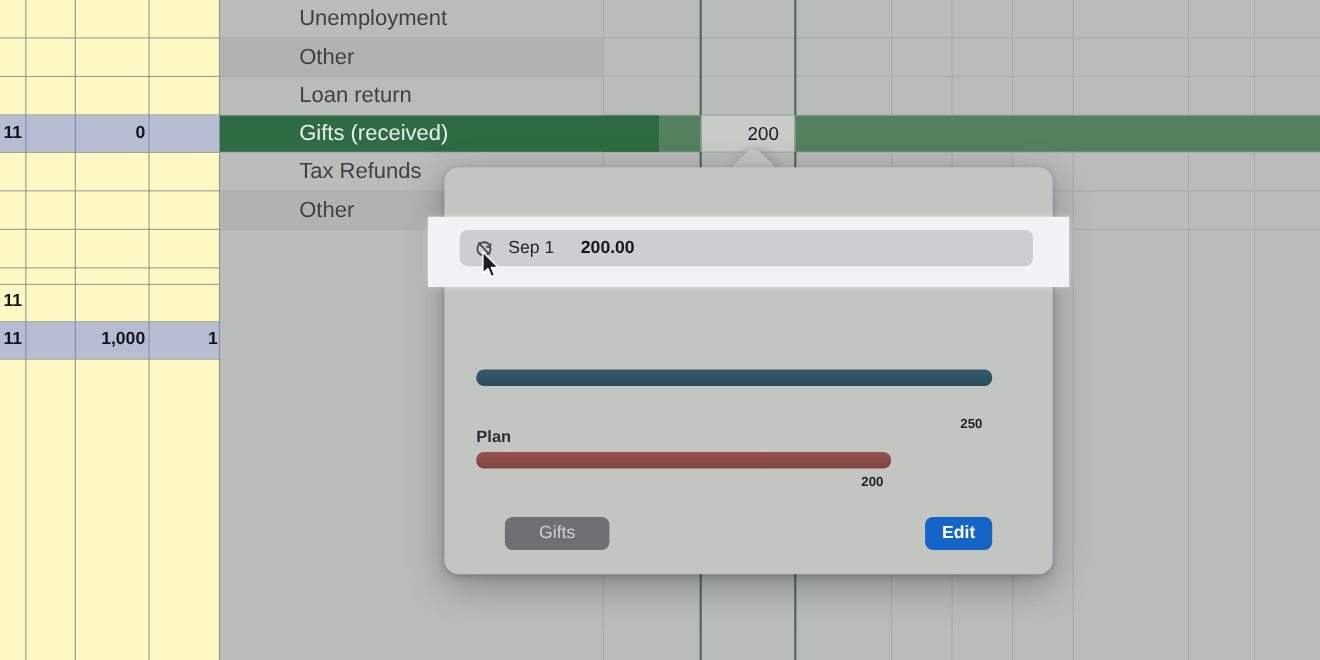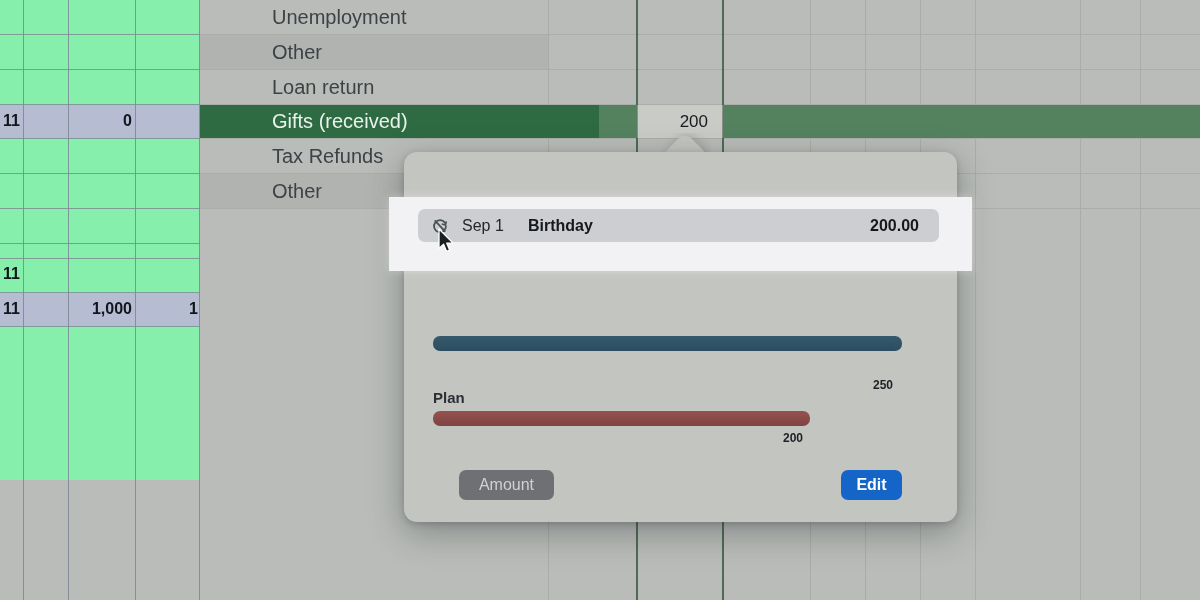--- a/index.html
+++ b/index.html
@@ -6,21 +6,21 @@
   body{
     width:1200px;height:600px;overflow:hidden;position:relative;
     font-family:"Liberation Sans","DejaVu Sans",sans-serif;
     background:#b4b7b3;
   }
 
   
   #sheet{position:absolute;inset:0;background:#b9bcb8;}
 
   
-  .leftpane{position:absolute;left:0;top:0;width:200px;height:480px;background:#86efac;}
+  .leftpane{position:absolute;left:0;top:0;width:200px;height:600px;background:#fef9c3;}
   .lp-row{position:absolute;left:0;width:200px;box-sizing:border-box;}
   .lp-row.sel{background:#b6bdd2;}
   .lp-cellnum{position:absolute;font-size:16px;font-weight:bold;color:#12161c;text-align:right;}
   .vline{position:absolute;top:0;height:600px;width:1px;background:#7d8694;opacity:.85;}
   .hline{position:absolute;height:1px;background:#7d8694;opacity:.8;}
 
   
   .vline-lite{position:absolute;top:0;height:600px;width:1px;background:#a9aca7;}
   .vline-green{position:absolute;top:0;height:600px;width:2px;background:#4e6b54;}
   .hline-lite{position:absolute;height:1px;background:#aaada8;left:200px;right:0;}
@@ -56,21 +56,21 @@
     display:flex;align-items:center;gap:5px;
     border:2px solid #4a6ec0;border-radius:5px;background:#b9bbb7;
     font-size:16px;font-weight:bold;color:#1d2124;box-sizing:border-box;
   }
   .sortpill .arrowdn{font-size:15px;font-weight:bold;line-height:1;}
   .hdr-desc{position:absolute;left:135px;top:14px;font-size:17px;color:#3f4449;}
   .hdr-amt{position:absolute;right:22px;top:12px;font-size:17px;color:#3f4449;}
 
   
   .listband{
-    position:absolute;left:-15px;top:45px;width:583px;height:74px;
+    position:absolute;left:-15px;top:45px;width:583px;height:64px;
     background:#f2f2f4;box-shadow:0 0 10px rgba(255,255,255,.35);
   }
   .txrow{
     position:absolute;left:29px;top:12px;width:521px;height:33px;
     background:#cdced1;border-radius:7px;display:flex;align-items:center;
   }
   .tx-recur{width:44px;display:flex;align-items:center;justify-content:center;}
   .tx-date{width:66px;font-size:16px;color:#23272b;}
   .tx-desc{flex:1;font-size:16px;color:#15191d;font-weight:600;}
   .tx-amt{font-size:16px;color:#15191d;padding-right:20px;font-weight:600;}
@@ -178,37 +178,36 @@
   <div class="listband">
     <div class="txrow">
       <span class="tx-recur">
         <svg width="20" height="20" viewBox="0 0 20 20" fill="none" stroke="#4a4f54" stroke-width="1.7" stroke-linecap="round">
           <path d="M15.2 7.2A6 6 0 1 0 16 10"></path>
           <path d="M16.1 6.0 L15.4 9.0 L12.5 8.2" stroke-linejoin="round" fill="none"></path>
           <line x1="5.2" y1="4.8" x2="14.8" y2="15.2"></line>
         </svg>
       </span>
       <span class="tx-date">Sep 1</span>
-      <span class="tx-desc">Birthday</span>
       <span class="tx-amt">200.00</span>
     </div>
   </div>
 
   <div class="barblock" style="top:184px;width:490px">
     <div class="bar actual" style="width:469px"></div>
     <div class="barval" style="left:440px;top:42px">250</div>
   </div>
 
   <div class="barblock" style="top:237px;width:490px">
     <div class="barlabel">Plan</div>
     <div class="bar plan" style="width:377px"></div>
     <div class="barval" style="left:350px;top:42px">200</div>
   </div>
 
   <div class="btnrow">
-    <div class="btn btn-delete">Amount</div>
+    <div class="btn btn-delete">Gifts</div>
     <div class="btn btn-edit">Edit</div>
   </div>
 </div>
 
 <svg class="cursor" viewBox="0 0 18 26">
   <path d="M1 1 L1 20.5 L5.6 16.2 L8.6 23.4 L11.6 22.1 L8.7 15.1 L14.8 14.9 Z" fill="#1b1f23" stroke="#ffffff" stroke-width="1.3" stroke-linejoin="round"></path>
 </svg>
 
 </body></html>

